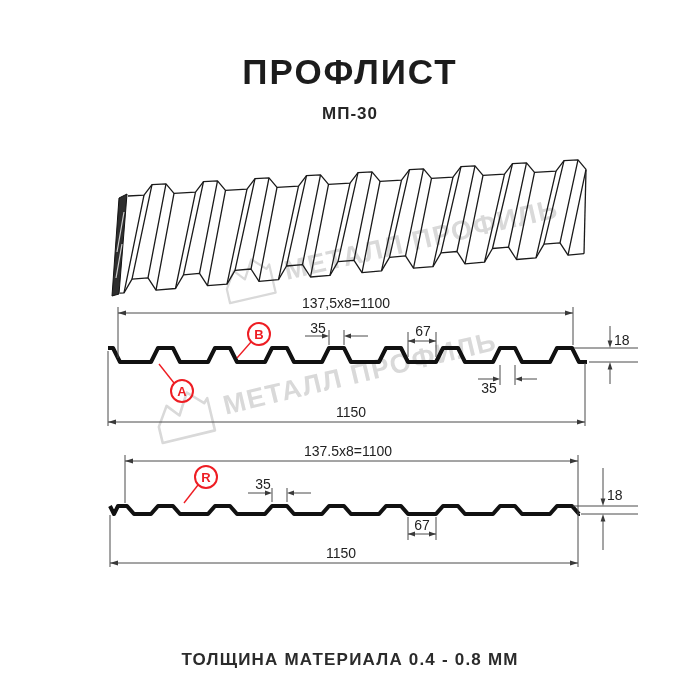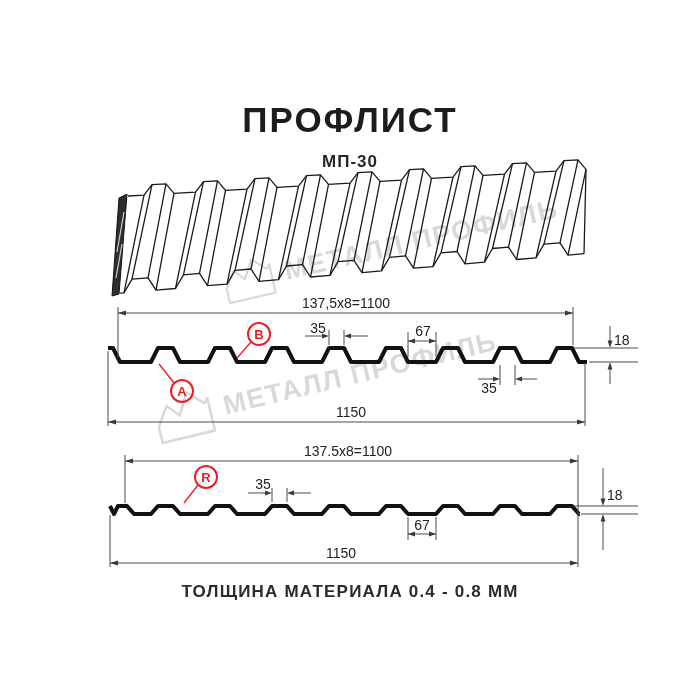--- a/index.html
+++ b/index.html
@@ -1,23 +1,23 @@
 <!DOCTYPE html>
 <html><head>
 <meta charset="utf-8">
 <style>
   html,body{margin:0;padding:0;}
   body{width:700px;height:700px;background:#ffffff;font-family:"Liberation Sans",sans-serif;position:relative;overflow:hidden;}
   .stage{position:absolute;inset:0;width:700px;height:700px;}
 
-  .hdr{position:absolute;left:0;top:52px;width:700px;text-align:center;z-index:3;margin-top:48px;}
+  .hdr{position:absolute;left:0;top:52px;width:700px;text-align:center;z-index:3;}
   .title{font-size:35px;font-weight:700;letter-spacing:2px;color:#1c1c1c;margin:0;}
   .subtitle{font-size:17px;font-weight:700;letter-spacing:1px;color:#262626;margin-top:12px;}
 
-  .footer{position:absolute;left:0;top:582px;width:700px;text-align:center;font-size:17px;font-weight:700;letter-spacing:1.2px;color:#2b2b2b;z-index:3;}
+  .footer{position:absolute;left:0;top:650px;width:700px;text-align:center;font-size:17px;font-weight:700;letter-spacing:1.2px;color:#2b2b2b;z-index:3;}
 
   .wm{position:absolute;display:flex;align-items:center;gap:10px;color:#d9d9d9;font-weight:700;font-size:27px;letter-spacing:1.5px;white-space:nowrap;z-index:1;user-select:none;}
   #wm1{left:222px;top:258px;transform:rotate(-13deg);transform-origin:20px 24px;}
   #wm2{left:154px;top:392px;transform:rotate(-13.5deg);transform-origin:20px 30px;}
 
   svg.drawing{position:absolute;left:0;top:0;z-index:2;}
   .prof{stroke:#111;stroke-width:4;fill:none;stroke-linejoin:round;stroke-linecap:butt;}
   .thin{stroke:#1a1a1a;stroke-width:1.3;fill:none;stroke-linejoin:round;}
   .dim{stroke:#4a4a4a;stroke-width:1;fill:none;}
   .arw{fill:#3a3a3a;stroke:none;}

